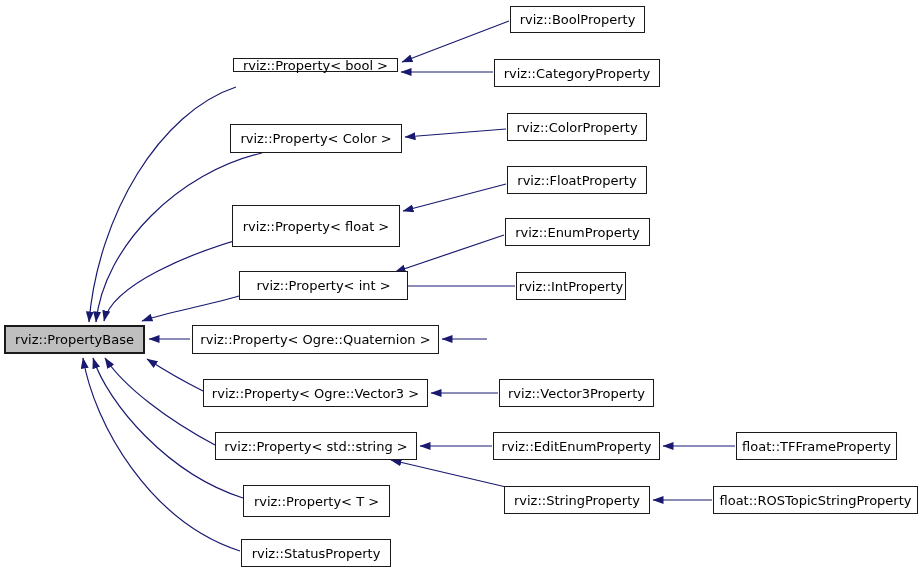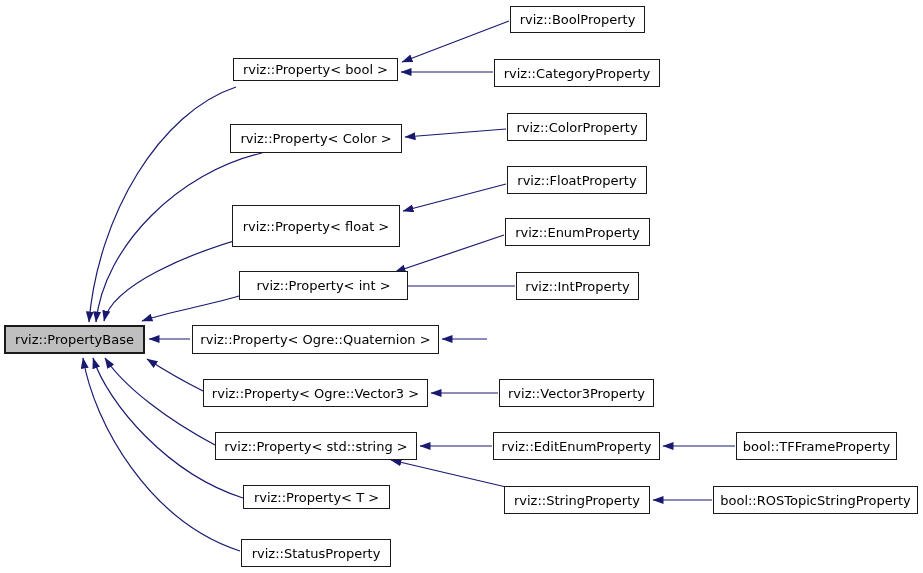--- a/index.html
+++ b/index.html
@@ -81,36 +81,36 @@
     <path class="edge" d="M 487,339 L 442,339" marker-end="url(#arrow)"></path>
     <path class="edge" d="M 498,393 L 431,393" marker-end="url(#arrow)"></path>
     <path class="edge" d="M 492,446 L 420,446" marker-end="url(#arrow)"></path>
     <path class="edge" d="M 506,487 L 391,460" marker-end="url(#arrow)"></path>
     <path class="edge" d="M 735,446 L 663,446" marker-end="url(#arrow)"></path>
     <path class="edge" d="M 712,500 L 653,500" marker-end="url(#arrow)"></path>
   </svg>
 
   <div class="node focus" style="left:4px;   top:325px; width:141px; height:29px">rviz::PropertyBase</div>
 
-  <div class="node" style="left:233px; top:58px;  width:165px; height:23px">rviz::Property&lt; bool &gt;</div>
+  <div class="node" style="left:233px; top:58px;  width:165px; height:14px">rviz::Property&lt; bool &gt;</div>
   <div class="node" style="left:230px; top:124px; width:172px; height:29px">rviz::Property&lt; Color &gt;</div>
   <div class="node" style="left:232px; top:205px; width:168px; height:42px">rviz::Property&lt; float &gt;</div>
   <div class="node" style="left:239px; top:271px; width:169px; height:29px">rviz::Property&lt; int &gt;</div>
   <div class="node" style="left:192px; top:325px; width:247px; height:29px">rviz::Property&lt; Ogre::Quaternion &gt;</div>
   <div class="node" style="left:203px; top:379px; width:225px; height:28px">rviz::Property&lt; Ogre::Vector3 &gt;</div>
   <div class="node" style="left:215px; top:432px; width:202px; height:28px">rviz::Property&lt; std::string &gt;</div>
-  <div class="node" style="left:243px; top:485px; width:147px; height:24px">rviz::Property&lt; T &gt;</div>
+  <div class="node" style="left:243px; top:485px; width:147px; height:32px">rviz::Property&lt; T &gt;</div>
   <div class="node" style="left:241px; top:539px; width:150px; height:28px">rviz::StatusProperty</div>
 
   <div class="node" style="left:510px; top:6px;   width:135px; height:27px">rviz::BoolProperty</div>
   <div class="node" style="left:494px; top:59px;  width:166px; height:28px">rviz::CategoryProperty</div>
   <div class="node" style="left:507px; top:113px; width:140px; height:28px">rviz::ColorProperty</div>
   <div class="node" style="left:507px; top:166px; width:140px; height:28px">rviz::FloatProperty</div>
   <div class="node" style="left:505px; top:218px; width:145px; height:28px">rviz::EnumProperty</div>
-  <div class="node" style="left:516px; top:272px; width:123px; height:28px">rviz::IntProperty</div>
+  <div class="node" style="left:516px; top:272px; width:110px; height:28px">rviz::IntProperty</div>
   <div class="node" style="left:499px; top:379px; width:155px; height:28px">rviz::Vector3Property</div>
   <div class="node" style="left:493px; top:432px; width:167px; height:28px">rviz::EditEnumProperty</div>
   <div class="node" style="left:504px; top:486px; width:146px; height:28px">rviz::StringProperty</div>
 
-  <div class="node" style="left:736px; top:432px; width:161px; height:28px">bool::TFFrameProperty</div>
-  <div class="node" style="left:713px; top:486px; width:205px; height:28px">bool::ROSTopicStringProperty</div>
+  <div class="node" style="left:736px; top:432px; width:161px; height:28px">float::TFFrameProperty</div>
+  <div class="node" style="left:713px; top:486px; width:205px; height:28px">float::ROSTopicStringProperty</div>
 
 </div>
 
 </body></html>

